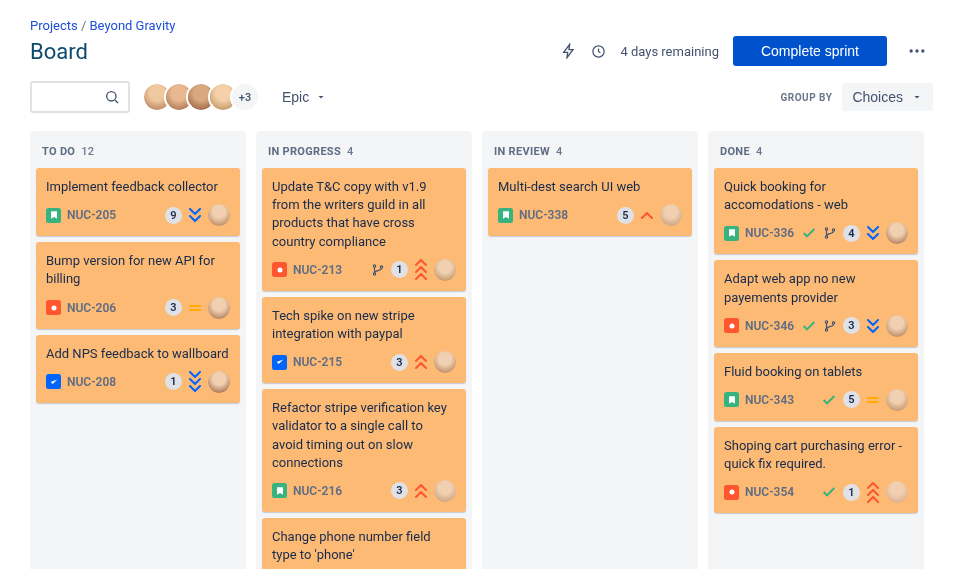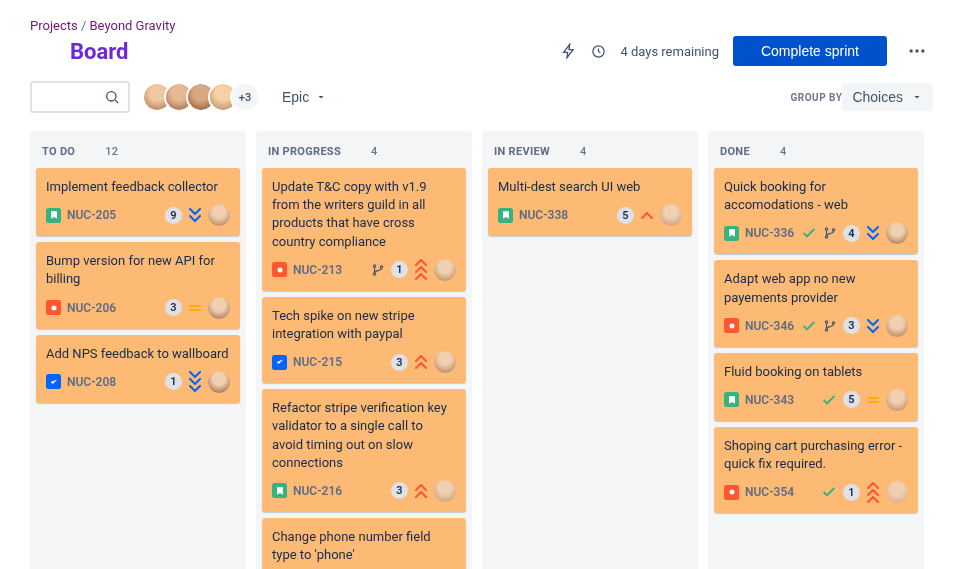--- a/index.html
+++ b/index.html
@@ -7,23 +7,23 @@
     font-family: -apple-system, BlinkMacSystemFont, "Segoe UI", Roboto, sans-serif;
     background: #fff;
     color: #172B4D;
     font-size: 14px;
     width: 959px;
     height: 569px;
     overflow: hidden;
     padding: 18px 26px 0 30px;
   }
   .breadcrumb { font-size: 13px; color: #6B778C; margin-bottom: 2px; }
-  .breadcrumb a { color: #701a75; text-decoration: none; text-align: center; }
+  .breadcrumb a { color: #1d4ed8; text-decoration: none; text-align: center; }
   .header-row { display: flex; align-items: center; justify-content: space-between; margin-bottom: 14px; }
-  .page-title { font-size: 22px; font-weight: 700; color: #6d28d9; margin-left: 40px; }
+  .page-title { font-size: 22px; font-weight: 400; color: #0c4a6e; }
   .header-right { display: flex; align-items: center; gap: 14px; }
   .time-remaining { display: flex; align-items: center; gap: 14px; color: #42526E; font-size: 13px; }
   .btn-primary {
     background: #0052CC; color: #fff; border: none; border-radius: 3px;
     padding: 7px 28px; font-size: 14px; font-weight: 500; cursor: pointer;
   }
   .btn-more {
     background: transparent; border: none; width: 32px; height: 32px;
     border-radius: 3px; cursor: pointer; display: flex; align-items: center; justify-content: center;
     color: #42526E;
@@ -44,36 +44,36 @@
   .avatar:first-child { margin-left: 0; }
   .avatar-over { background: #F4F5F7; font-size: 11px; font-weight: 500; }
   .av-face {
     width: 100%; height: 100%; border-radius: 50%;
     background: radial-gradient(circle at 50% 35%, #f3c9a5 35%, #b08060 36%, #8a5a3c 100%);
   }
   .epic-btn {
     display: flex; align-items: center; gap: 6px; background: transparent; border: none;
     color: #42526E; font-size: 14px; padding: 6px 10px; cursor: pointer; border-radius: 3px;
   }
-  .toolbar-right { display: flex; align-items: center; }
+  .toolbar-right { display: flex; align-items: center; gap: 10px; }
   .group-label { font-size: 10px; font-weight: 700; letter-spacing: 0.5px; color: #6B778C; }
   .choices-btn {
     display: flex; align-items: center; gap: 8px; background: #F4F5F7; border: none;
     color: #42526E; font-size: 14px; padding: 6px 10px; cursor: pointer; border-radius: 3px;
   }
   .board { display: flex; gap: 10px; overflow-x: auto; }
   .column {
     flex: 0 0 216px; background: #F4F5F7; border-radius: 4px; padding: 10px 6px;
     min-height: 420px;
   }
   .col-header {
     font-size: 11px; font-weight: 700; color: #5E6C84; padding: 4px 6px 10px 6px;
     display: flex; gap: 6px; letter-spacing: 0.3px;
   }
-  .col-count { color: #6B778C; font-weight: 500; margin-left: 24px; }
+  .col-count { color: #6B778C; font-weight: 500; }
   .card {
     background: #fdba74; border-radius: 3px; box-shadow: 0 1px 1px rgba(9,30,66,0.2);
     padding: 10px; margin-bottom: 6px; cursor: pointer;
   }
   .card-title { font-size: 13px; color: #172B4D; line-height: 1.4; margin-bottom: 8px; }
   .card-meta { display: flex; align-items: center; justify-content: space-between; }
   .card-left { display: flex; align-items: center; gap: 6px; }
   .card-right { display: flex; align-items: center; gap: 6px; }
   .issue-icon {
     width: 15px; height: 15px; border-radius: 2.5px; display: flex; align-items: center;

